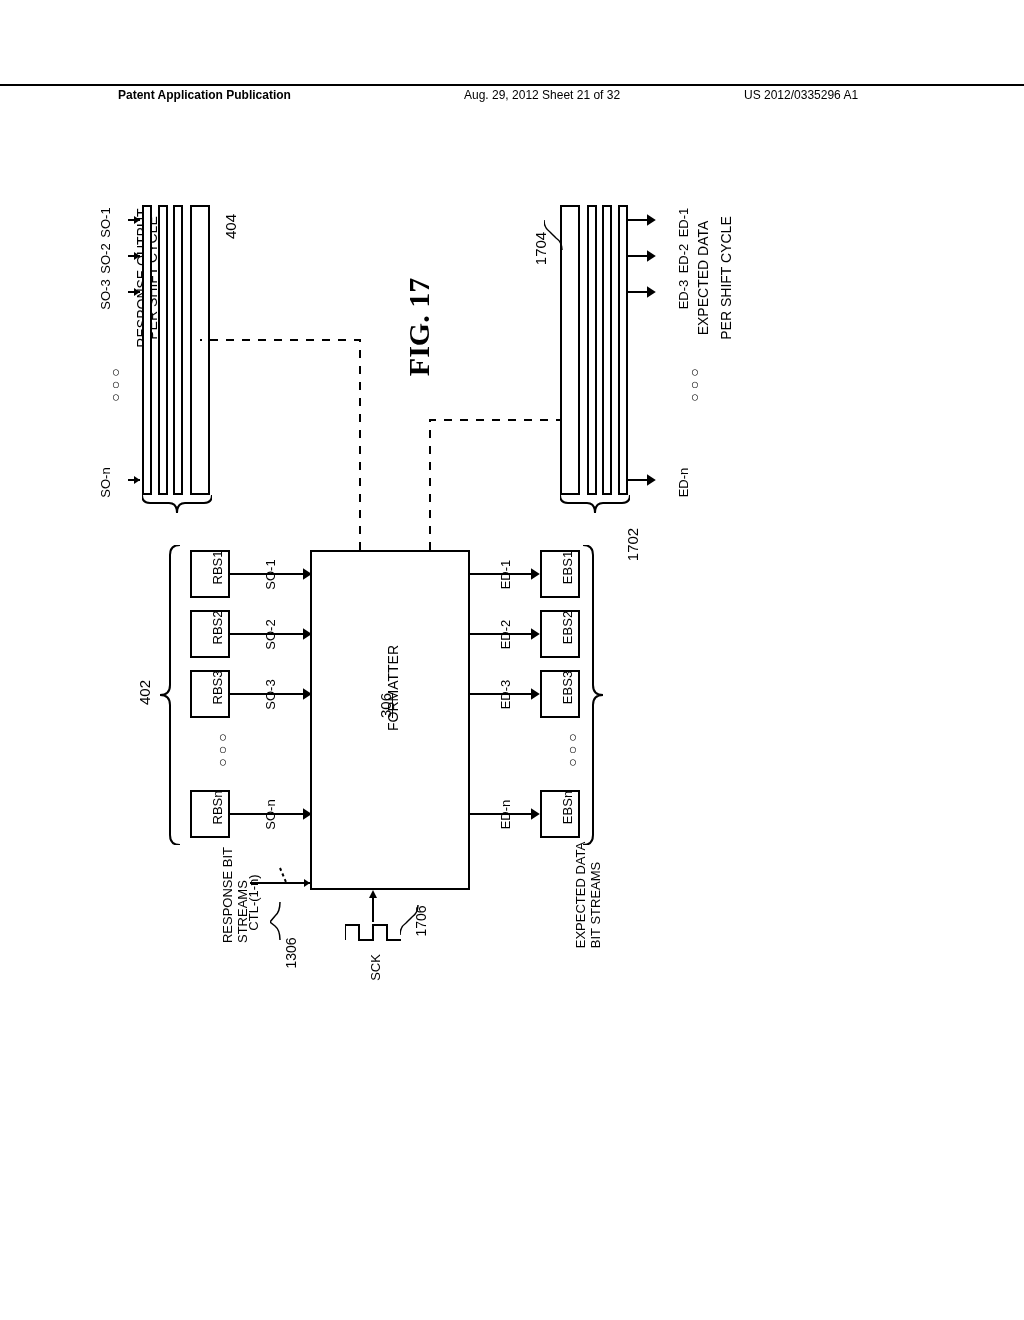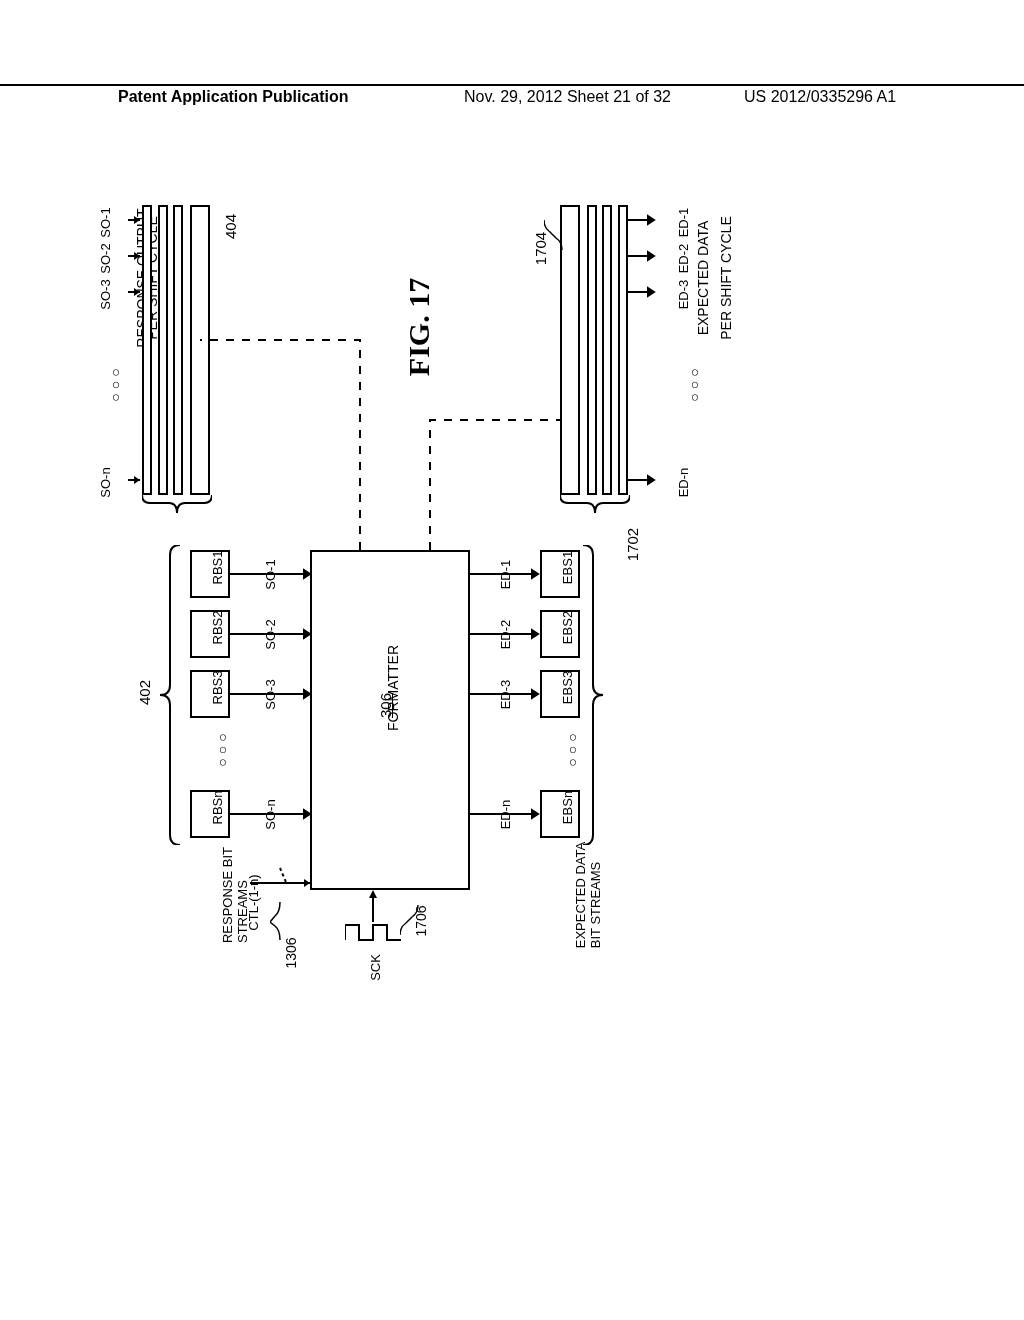--- a/index.html
+++ b/index.html
@@ -15,21 +15,21 @@
   .page-header {
     position: absolute;
     top: 84px;
     left: 0;
     right: 0;
     border-top: 2px solid #000;
     padding-top: 2px;
   }
   .page-header .hrow {
     display: flex;
-    font-size: 16px;
+    font-size: 12px;
     padding: 0 110px 0 118px;
   }
   .page-header .left { flex: 1; font-weight: bold; }
   .page-header .mid { flex: 0 0 auto; width: 280px; }
   .page-header .right { flex: 0 0 auto; width: 170px; }
   .diagram-wrap {
     position: absolute;
     top: 190px;
     left: 100px;
     width: 730px;
@@ -48,21 +48,21 @@
     background: #fff;
   }
   svg { position: absolute; top: 0; left: 0; }
 </style>
 </head>
 <body>
 
 <div class="page-header">
   <div class="hrow">
     <div class="left">Patent Application Publication</div>
-    <div class="mid">Nov. 29, 2012  Sheet 21 of 32</div>
+    <div class="mid">Aug. 29, 2012  Sheet 21 of 32</div>
     <div class="right">US 2012/0335296 A1</div>
   </div>
 </div>
 
 <div class="diagram-wrap">
 
   <div class="rot" style="left:270px; top:120px; font-size:30px; font-weight:bold; font-family:'Times New Roman',serif;">FIG. 17</div>
 
   <div class="rot" style="left:-28px; top:80px; font-size:14px;">RESPONSE OUTPUT</div>
   <div class="rot" style="left:-10px; top:80px; font-size:14px;">PER SHIFT CYCLE</div>

